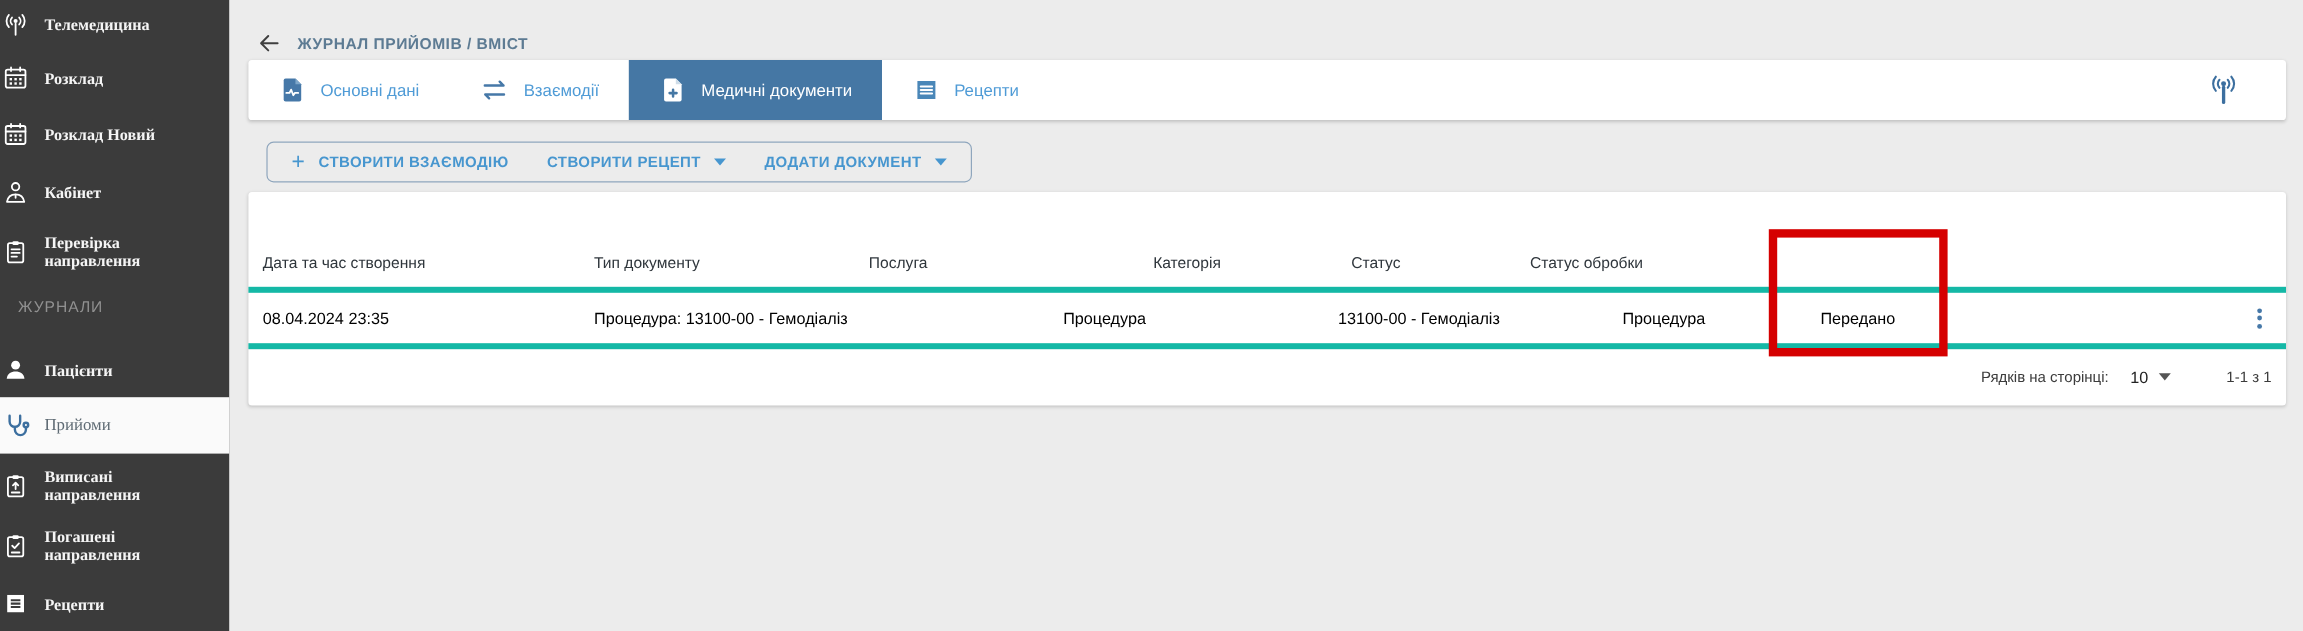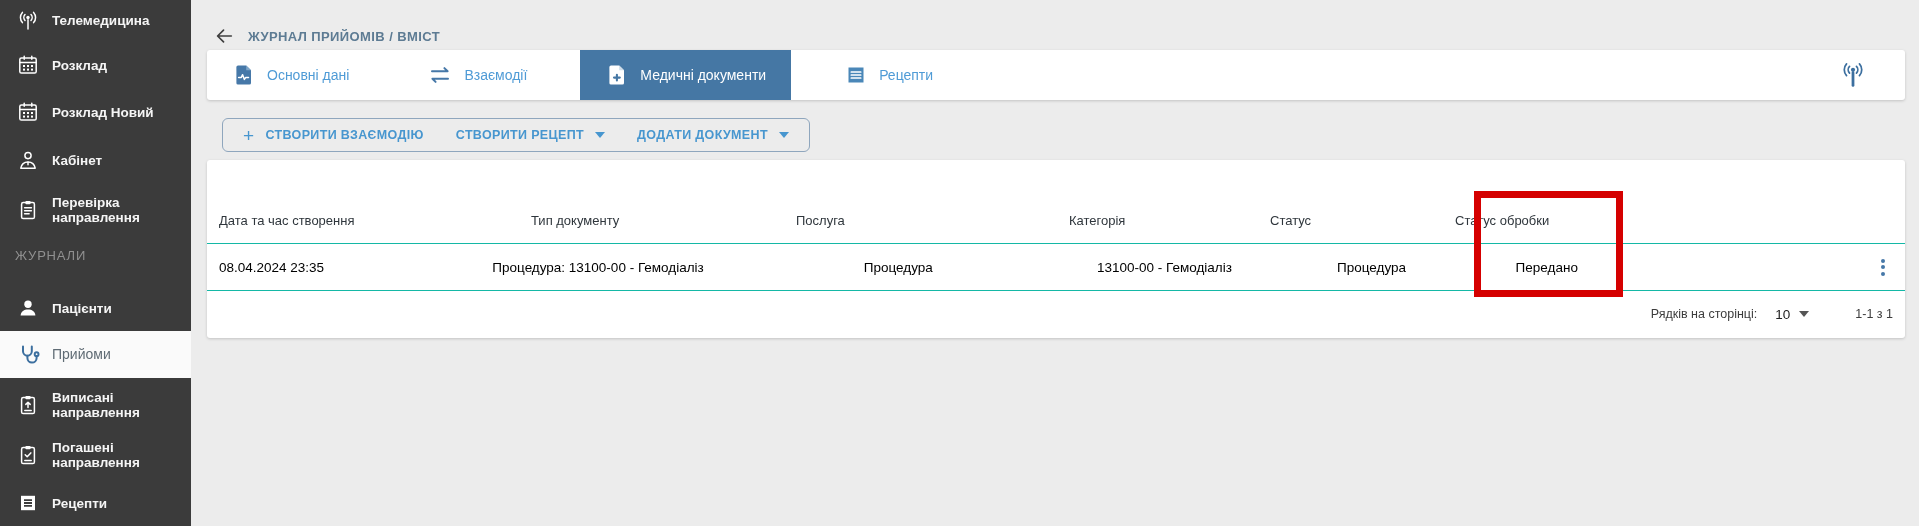--- a/index.html
+++ b/index.html
@@ -2,55 +2,55 @@
 <html><head>
 <meta charset="utf-8">
 <style>
   html,body{margin:0;padding:0;width:1919px;height:526px;background:#ececec;
     font-family:"Liberation Sans","DejaVu Sans",sans-serif;overflow:hidden;position:relative;}
   *{box-sizing:border-box;}
 
   
   .sidebar{position:absolute;left:0;top:0;width:191px;height:526px;background:#3b3b3b;z-index:2;}
   .side-item{position:absolute;left:0;width:191px;display:flex;align-items:center;
-    padding-left:15px;color:#f5f5f5;font-size:13.5px;font-weight:700;cursor:pointer;}
+    padding-left:0;color:#f5f5f5;font-size:13.5px;font-weight:700;cursor:pointer;font-family:Liberation Serif, serif;}
   .side-item .ico{width:26px;height:26px;flex:0 0 26px;margin-right:11px;display:flex;
     align-items:center;justify-content:center;}
   .side-item .lbl{max-width:112px;line-height:15px;}
   .side-item.active{background:#fafafa;color:#5f6b74;font-weight:400;font-size:14px;text-align:center;}
   .section-label{position:absolute;left:15px;color:#909090;font-size:13px;font-weight:400;
     letter-spacing:.8px;}
 
   
   .main{position:absolute;left:191px;top:0;width:1728px;height:526px;}
   .topbar{position:absolute;left:0;top:0;width:100%;height:40px;display:flex;align-items:center;margin-top:16px;}
   .back-btn{margin-left:20px;width:26px;height:26px;display:flex;align-items:center;
     justify-content:center;cursor:pointer;}
   .breadcrumb{margin-left:11px;color:#5d7b93;font-size:13px;font-weight:700;letter-spacing:.4px;}
 
   .card{background:#fff;border-radius:3px;box-shadow:0 1px 3px rgba(0,0,0,.18);}
-  .tabcard{position:absolute;left:16px;top:50px;width:1698px;height:50px;display:flex;gap:28px;}
+  .tabcard{position:absolute;left:16px;top:50px;width:1698px;height:50px;display:flex;}
   .tab{display:flex;align-items:center;gap:11px;padding:0 25px;font-size:14px;color:#4f9bd6;
     cursor:pointer;white-space:nowrap;}
   .tab.active{background:#4577a4;color:#fff;}
   .net-status{position:absolute;right:36px;top:9px;width:32px;height:32px;display:flex;
     align-items:center;justify-content:center;cursor:pointer;}
 
   .toolbar{position:absolute;left:31px;top:118px;height:34px;border:1px solid #8fa6bd;
     border-radius:6px;display:inline-flex;align-items:center;padding:0 20px;}
   .tbtn{display:flex;align-items:center;gap:11px;color:#4796cf;font-size:12.5px;font-weight:700;
     letter-spacing:.35px;cursor:pointer;white-space:nowrap;}
   .tbtn + .tbtn{margin-left:32px;}
   .plus-glyph{font-size:19px;font-weight:400;line-height:1;}
   .caret{width:0;height:0;border-left:5px solid transparent;border-right:5px solid transparent;
     border-top:6px solid #4796cf;}
 
   
   .tablecard{position:absolute;left:16px;top:160px;width:1698px;height:178px;padding-top:38px;}
-  .trow{display:flex;align-items:center;border-bottom:1px solid #14b8a6;color:#2f363c;gap:36px;}
+  .trow{display:flex;align-items:center;border-bottom:5px solid #14b8a6;color:#2f363c;}
   .trow.head{height:46px;font-size:13px;}
   .trow.data{height:47px;font-size:13.5px;color:#000000;cursor:pointer;}
   .cell{padding-left:12px;overflow:hidden;white-space:nowrap;}
   .c1{width:276px}.c2{width:391px}.c3{width:229px}.c4{width:237px}
   .c5{width:165px}.c6{width:149px}.c7{width:200px}
   .c8{flex:1;display:flex;justify-content:flex-end;padding-right:16px;}
   .kebab{display:flex;flex-direction:column;gap:2.5px;padding:4px;cursor:pointer;}
   .kebab i{width:4px;height:4px;border-radius:50%;background:#4678a8;display:block;}
   .tfoot{height:46px;display:flex;align-items:center;justify-content:flex-end;
     padding-right:12px;font-size:12.5px;color:#3c3c3c;}

